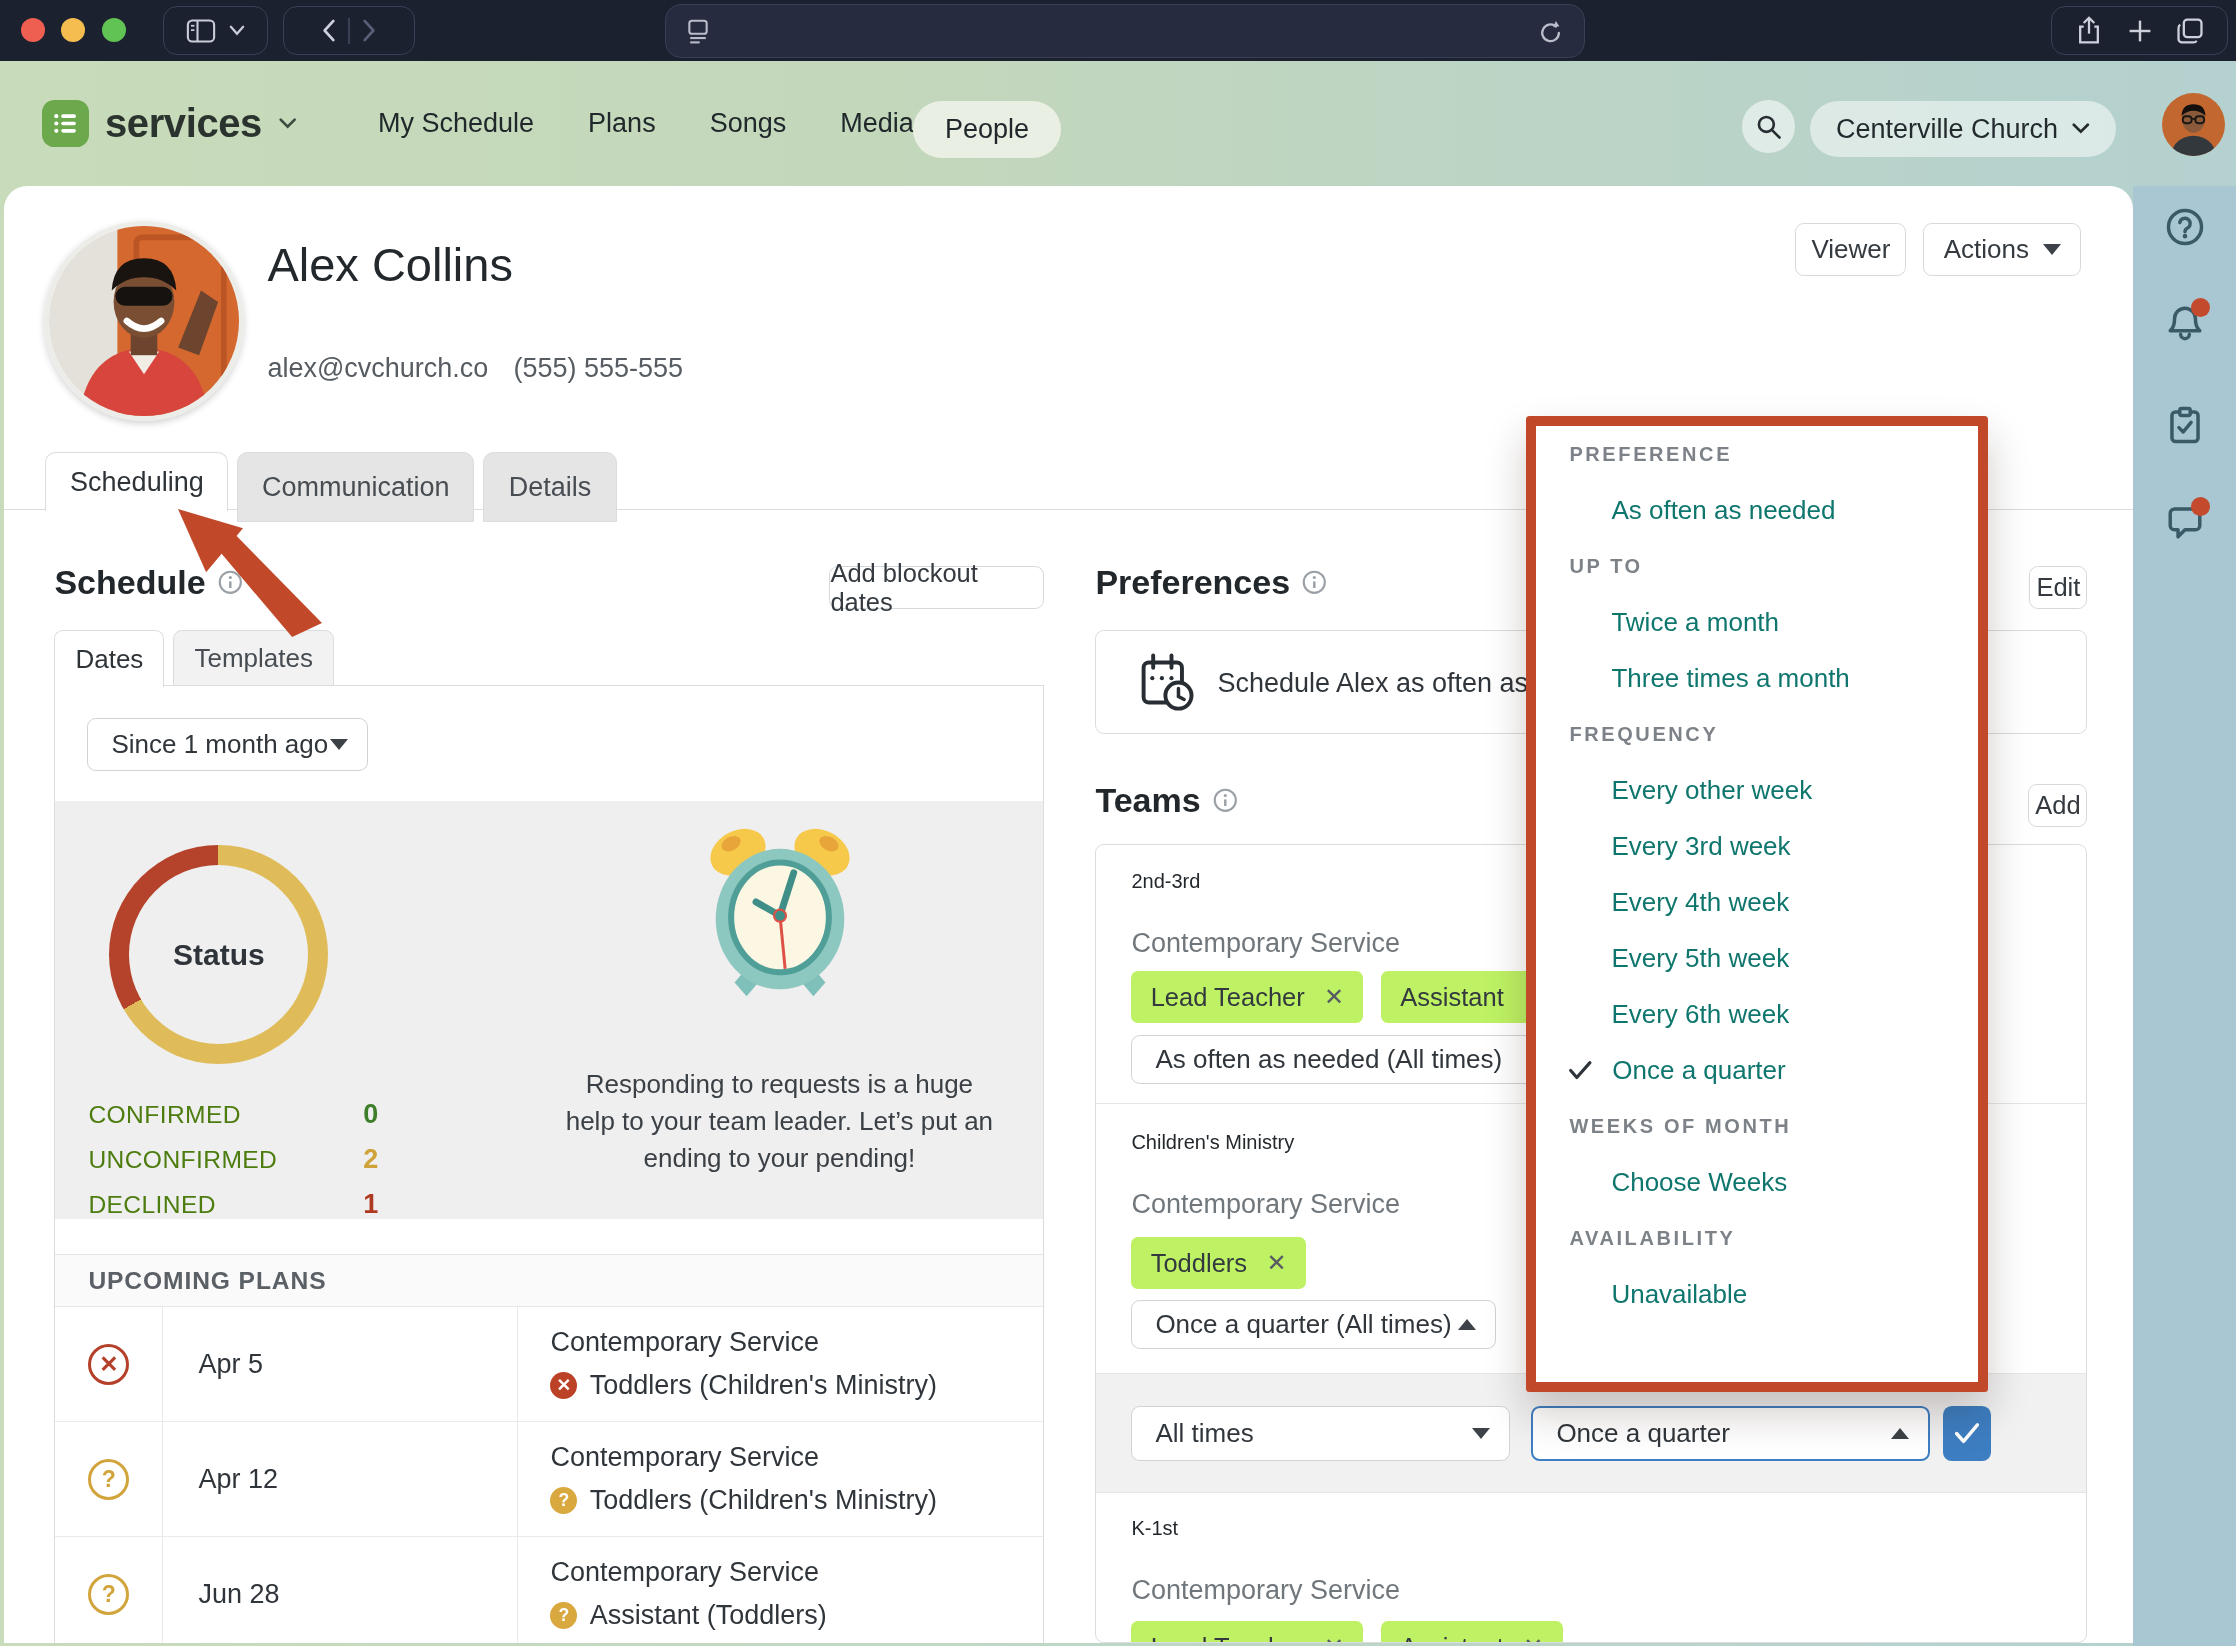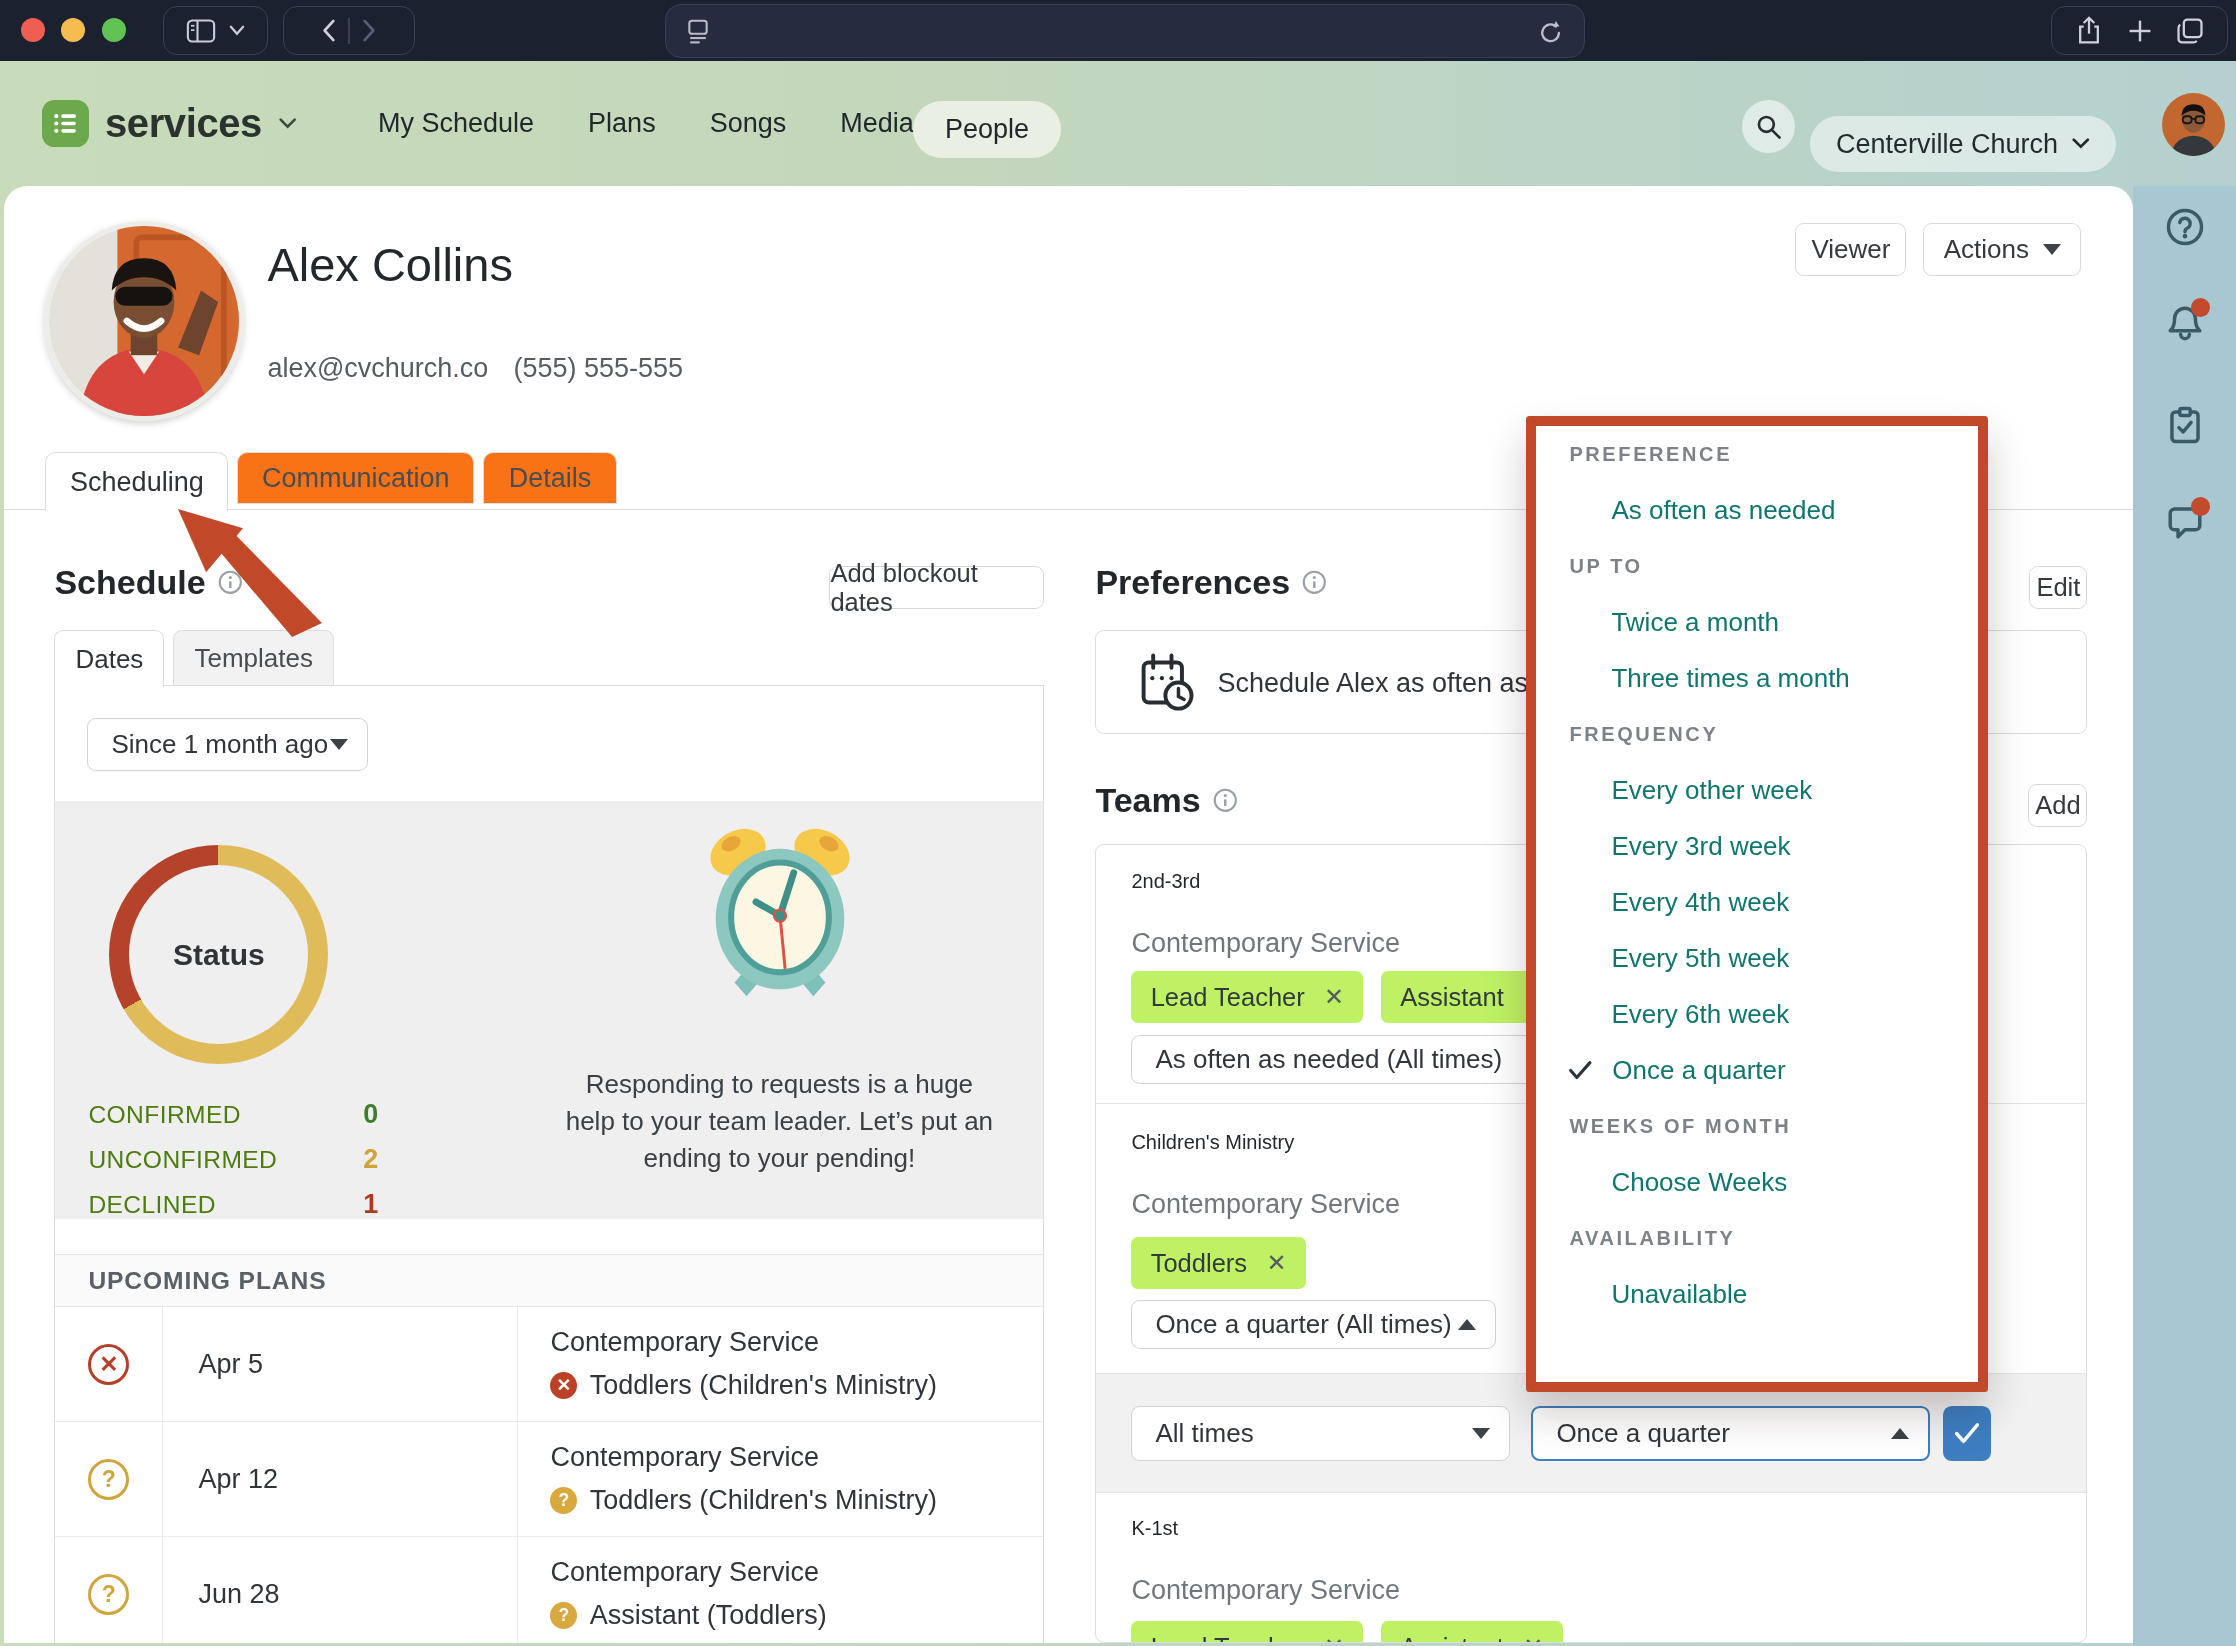--- a/index.html
+++ b/index.html
@@ -29,21 +29,21 @@
     background:linear-gradient(90deg,#c8dbba 0%, #c3d7bb 40%, #b4d1d0 100%); }
   .brand { position:absolute; left:42px; top:0; height:125px; display:flex; align-items:center; gap:16px; }
   .brand-logo { width:47px; height:47px; border-radius:12.3px; background:#6ca94d; display:flex; align-items:center; justify-content:center; }
   .brand-name { font-size:40px; font-weight:700; color:#2b332e; letter-spacing:-0.4px; }
   .nav-links { position:absolute; left:378px; top:0; height:125px; display:flex; align-items:center; gap:54px; }
   .nav-link { font-size:27px; color:#20282c; cursor:pointer; }
   .people-pill { position:absolute; left:913px; top:40px; height:57px; padding:0 32px; border-radius:29px;
     background:#e9efe2; display:flex; align-items:center; font-size:27px; color:#20282c; }
   .search-btn { position:absolute; left:1742px; top:39px; width:53px; height:53px; border-radius:50%;
     background:rgba(255,255,255,.55); display:flex; align-items:center; justify-content:center; }
-  .org-pill { position:absolute; left:1810px; top:55px; height:56px; padding:17px 26px; border-radius:28px;
+  .org-pill { position:absolute; left:1810px; top:40px; height:56px; padding:17px 26px; border-radius:28px;
     background:rgba(255,255,255,.5); display:flex; align-items:center; gap:14px; font-size:27px; color:#232a2e; }
   .nav-avatar { position:absolute; left:2162px; top:32px; width:63px; height:63px; border-radius:50%; overflow:hidden; }
 
   
   .page { position:absolute; left:0; top:186px; width:2237px; height:1461px;
     background:linear-gradient(90deg,#c8dbba 0%, #b4d1d0 100%); }
   .side-rail { position:absolute; left:2133px; top:0; width:104px; height:1461px; background:#a9c7d3; }
   .rail-ic { position:absolute; left:32px; width:40px; height:40px; }
   .rail-dot { position:absolute; right:-5.3px; top:-5.3px; width:19.3px; height:19.3px; border-radius:50%; background:#c44a2e; }
   .card { position:absolute; left:4.4px; top:0; width:2129px; height:1457px; background:#fff;
@@ -56,21 +56,21 @@
   .contact-row { position:absolute; left:263px; top:167px; display:flex; gap:25px; font-size:27px; color:#565c62; }
   .btn { background:#fff; border:0.9px solid #d6d9dc; border-radius:8.8px; color:#343a3f;
     display:flex; align-items:center; justify-content:center; font-size:26px; }
   .viewer-btn { position:absolute; left:1791px; top:37px; width:111px; height:53px; }
   .actions-btn { position:absolute; left:1919px; top:37px; width:158px; height:53px; gap:14px; }
   .caret-dn { width:0; height:0; border-left:9.7px solid transparent; border-right:9.7px solid transparent; border-top:11.4px solid #3c4247; }
   .caret-up { width:0; height:0; border-left:9.7px solid transparent; border-right:9.7px solid transparent; border-bottom:11.4px solid #3c4247; }
 
   .tabs-divider { position:absolute; left:0; top:323px; width:100%; height:0.9px; background:#dadcdf; }
   .profile-tabs { position:absolute; left:41px; top:266px; display:flex; gap:8.8px; z-index:2; }
-  .ptab { height:52px; border:0.9px solid #dadcdf; border-radius:10.5px 10.5px 0 0; background:#f97316;
+  .ptab { height:70px; border:0.9px solid #dadcdf; border-radius:10.5px 10.5px 0 0; background:#e5e5e5;
     display:flex; align-items:center; justify-content:center; font-size:27px; color:#474d52; }
   .ptab.active { background:#fff; border-bottom:none; height:59px; color:#2e3338; }
   .ptab.t1 { width:183px; } .ptab.t2 { width:237px; } .ptab.t3 { width:134px; }
 
   .pointer-arrow { position:absolute; left:167px; top:314px; z-index:30; }
 
   
   .sec-head { position:absolute; display:flex; align-items:center; gap:12.3px; }
   .sec-head h2 { font-size:34px; font-weight:600; color:#22272b; }
   .schedule-head { left:50px; top:377px; }

